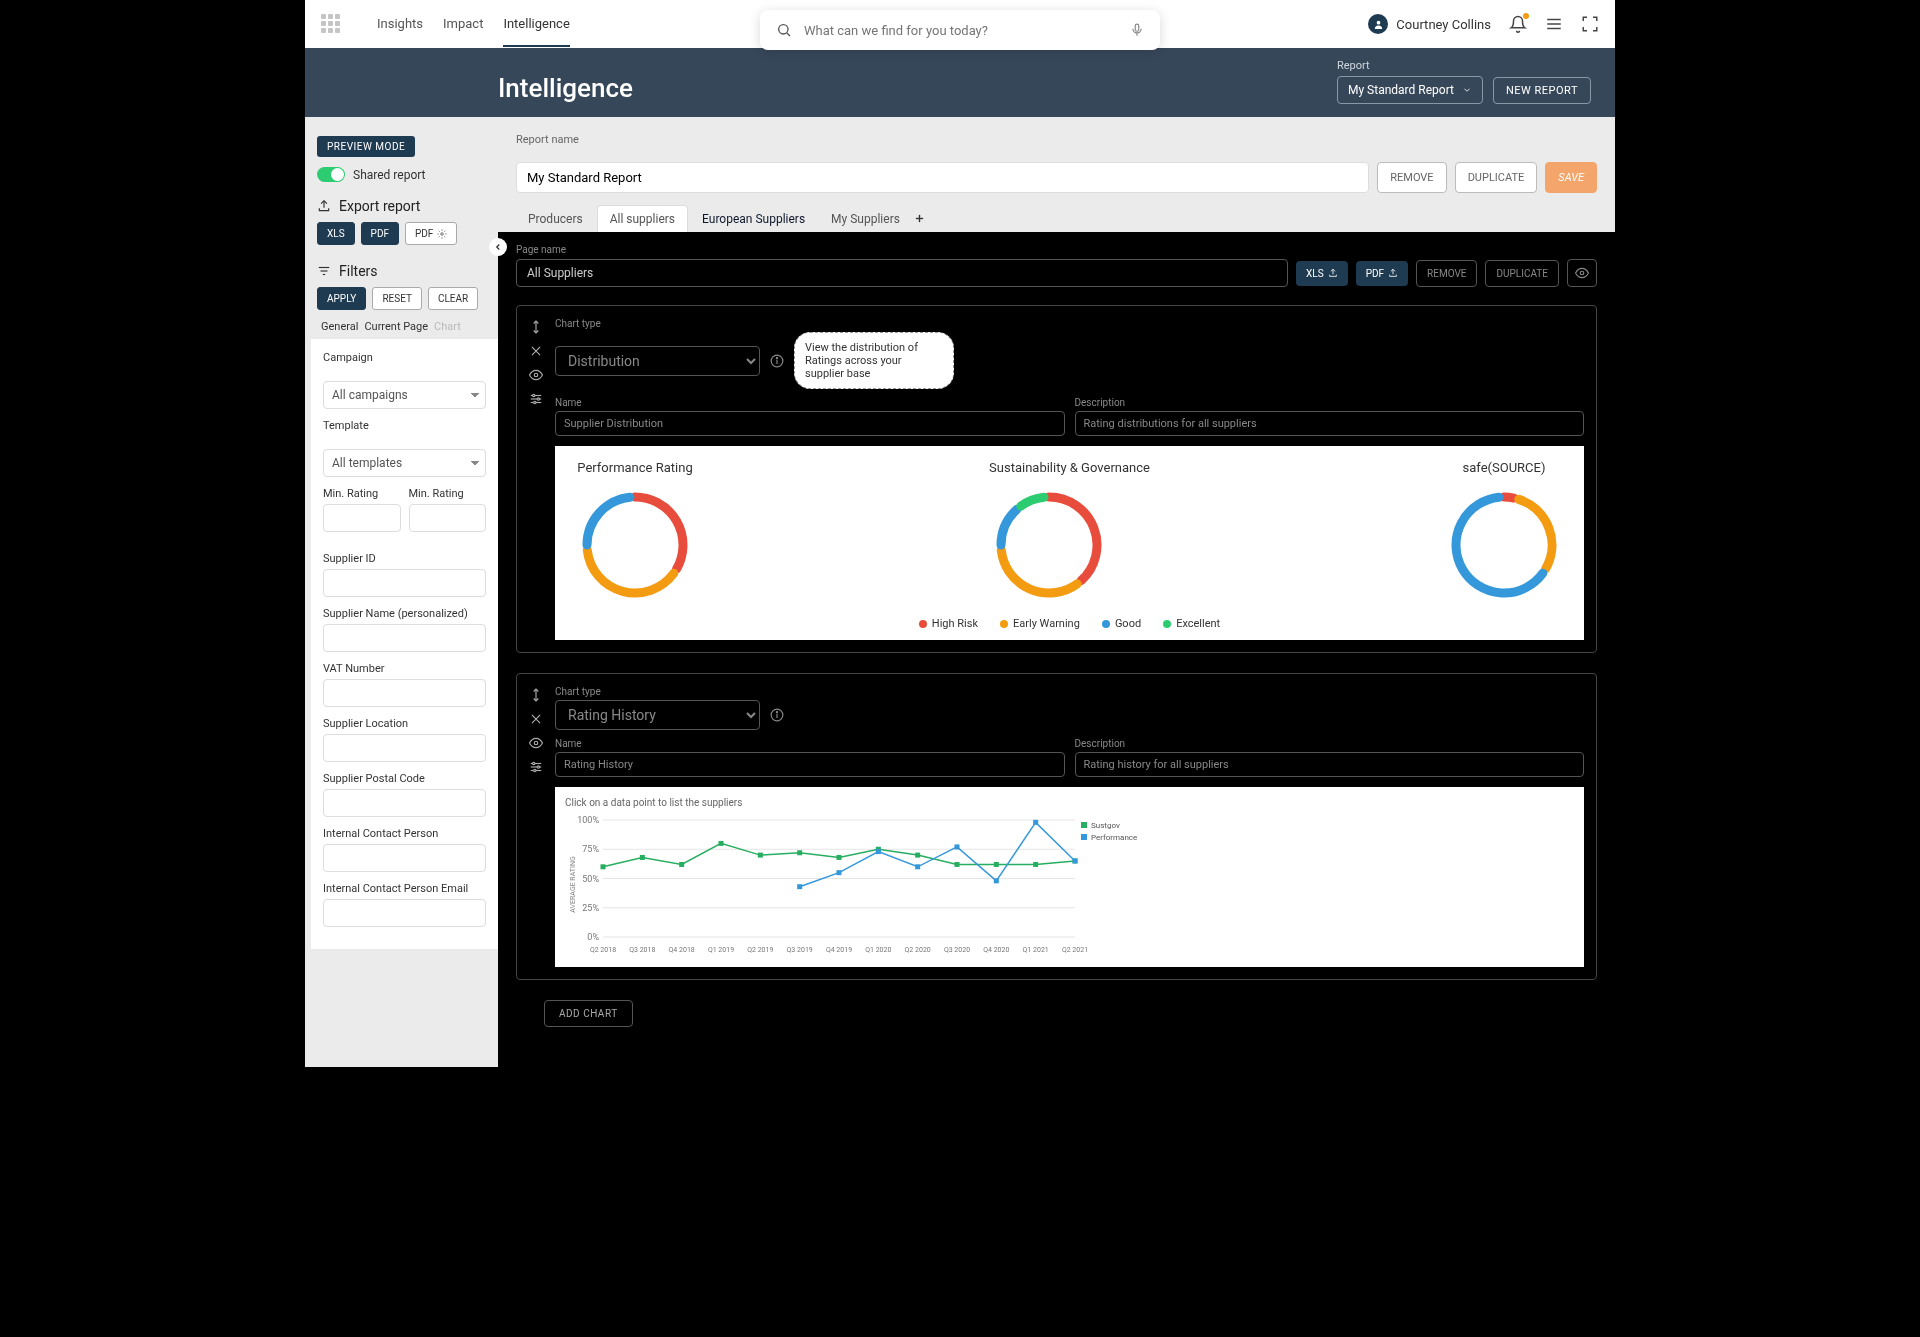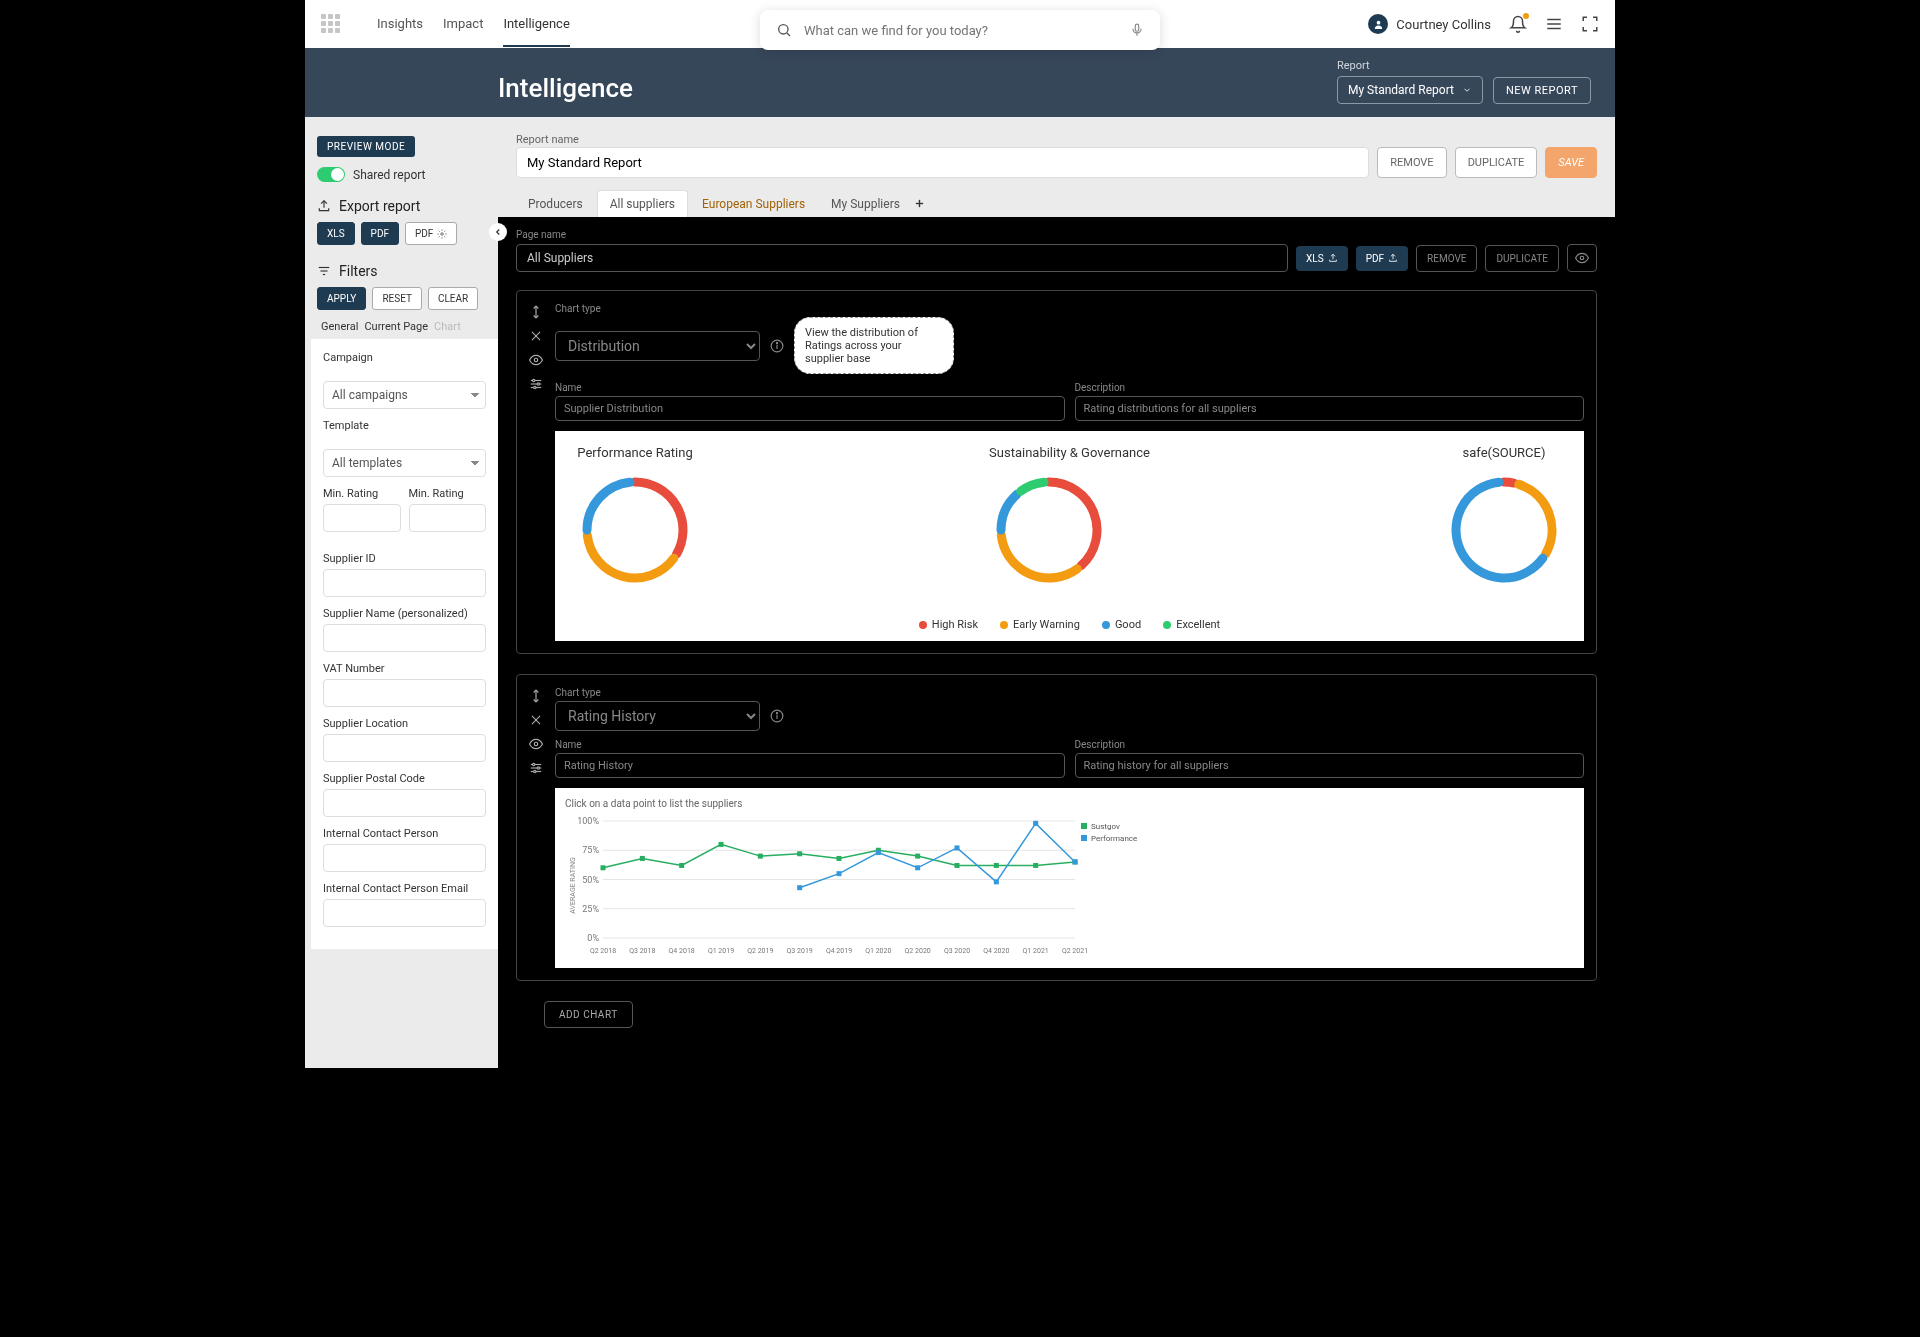--- a/index.html
+++ b/index.html
@@ -48,29 +48,29 @@
 .field-label { font-size: 11px; color: #333; margin-bottom: 4px; display: block; }
 .field-select, .field-input { width: 100%; border: 1px solid #ddd; border-radius: 4px; padding: 6px 8px; font-size: 12px; color: #555; margin-bottom: 10px; background: #fff; }
 .field-select { appearance: none; background-image: linear-gradient(45deg, transparent 50%, #888 50%), linear-gradient(-45deg, transparent 50%, #888 50%); background-position: right 10px center, right 6px center; background-size: 4px 4px; background-repeat: no-repeat; margin-top: 13px; }
 .two-col { display: flex; gap: 8px; }
 .two-col > div { flex: 1; }
 .two-col input { width: 100%; }
 
 
 .main { flex: 1; background: #ebebeb; padding: 16px 0 0 0; }
 .main-inner { padding: 0 18px; }
-.rn-label { font-size: 11px; color: #666; margin-bottom: 1px; }
+.rn-label { font-size: 11px; color: #666; margin-bottom: 16px; }
 .rn-row { display: flex; gap: 8px; margin-bottom: 12px; }
 .rn-input { flex: 1; border: 1px solid #ddd; border-radius: 4px; padding: 7px 10px; font-size: 13px; background: #fff; }
 .rn-btn { border: 1px solid #bbb; background: #fff; color: #666; padding: 6px 12px; border-radius: 4px; font-size: 11px; cursor: pointer; }
 .rn-btn.save { background: #f3a56b; color: #fff; border-color: #f3a56b; font-style: italic; }
 .tabs { display: flex; align-items: center; gap: 2px; font-size: 12px; padding: 0 18px; }
 .tab { padding: 6px 12px; color: #555; cursor: pointer; }
 .tab.active { background: #fff; border: 1px solid #ddd; border-bottom: none; border-radius: 4px 4px 0 0; }
-.tab.muted { color: #a16207; }
+.tab.muted { color: #0f172a; }
 .add-tab { width: 20px; text-align: center; cursor: pointer; color: #555; }
 
 
 .dark-editor { background: #000; padding: 12px 18px 40px; position: relative; }
 .collapse-circle { position: absolute; left: -9px; top: 6px; width: 18px; height: 18px; background: #fff; border-radius: 50%; display: flex; align-items: center; justify-content: center; font-size: 11px; color: #333; cursor: pointer; }
 .pn-label { font-size: 10px; color: #888; margin-bottom: 4px; }
 .pn-row { display: flex; gap: 8px; margin-bottom: 18px; align-items: center; }
 .dark-input { flex: 1; background: #000; border: 1px solid #555; color: #ccc; padding: 6px 10px; border-radius: 4px; font-size: 12px; }
 .dark-btn { background: #1f3b52; color: #fff; border: none; padding: 7px 10px; border-radius: 4px; font-size: 10px; cursor: pointer; display: flex; align-items: center; gap: 4px; }
 .dark-btn.outline { background: transparent; border: 1px solid #555; color: #888; }
@@ -86,21 +86,21 @@
 .info-icon { color: #888; width: 14px; height: 14px; }
 .tooltip-box { background: #fff; color: #333; font-size: 11px; padding: 8px 10px; border-radius: 16px; width: 160px; border: 1px dashed #999; }
 .name-desc-row { display: flex; gap: 10px; }
 .name-desc-row > div { flex: 1; }
 .nd-input { width: 100%; background: #000; border: 1px solid #555; color: #888; padding: 5px 8px; border-radius: 4px; font-size: 11px; }
 
 .white-chart { background: #fff; margin-top: 10px; padding: 14px 20px 10px; }
 .donut-row { display: flex; justify-content: space-between; }
 .donut-col { text-align: center; }
 .donut-title { font-size: 13px; color: #333; margin-bottom: 10px; }
-.legend-row { display: flex; justify-content: center; gap: 22px; margin-top: 28px; font-size: 11px; color: #333; }
+.legend-row { display: flex; justify-content: center; gap: 22px; margin-top: 12px; font-size: 11px; color: #333; }
 .legend-item { display: flex; align-items: center; gap: 5px; }
 .legend-dot { width: 8px; height: 8px; border-radius: 50%; }
 
 .line-chart-wrap { background: #fff; margin-top: 10px; padding: 10px; position: relative; }
 .line-hint { text-align: left; font-size: 10px; color: #666; margin-bottom: 4px; }
 
 .add-chart-btn { border: 1px solid #555; background: transparent; color: #aaa; padding: 7px 14px; border-radius: 4px; font-size: 10px; letter-spacing: 0.5px; cursor: pointer; margin-left: 28px; }
 
 svg { display: block; }
 </style>

